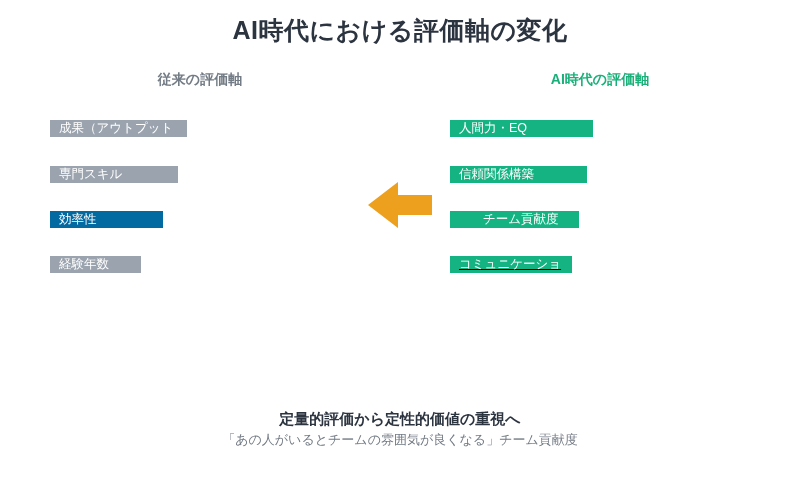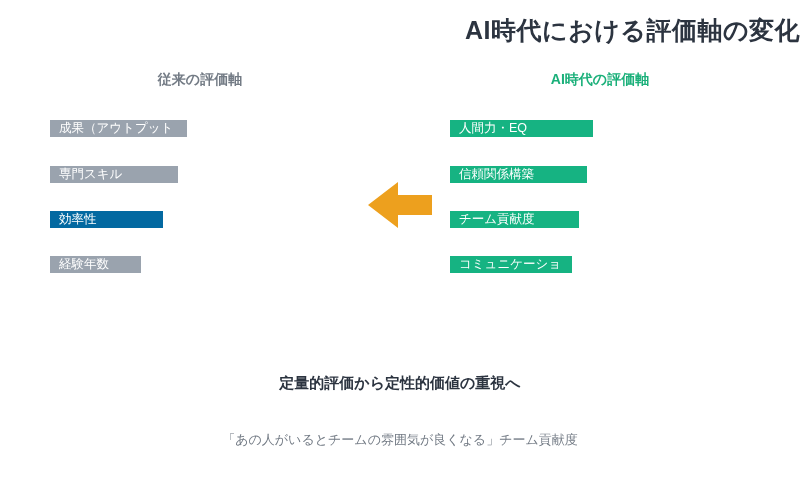--- a/index.html
+++ b/index.html
@@ -90,21 +90,21 @@
     left: 368px;
     top: 180px;
     width: 64px;
     height: 50px;
   }
 
   
   .footer-heading {
     position: absolute;
     left: 0;
-    top: 374px;
+    top: 410px;
     width: 800px;
     text-align: center;
     font-size: 15px;
     font-weight: bold;
     color: #2c3440;
     white-space: nowrap;
   }
   .footer-sub {
     position: absolute;
     left: 0;
@@ -114,21 +114,21 @@
     font-size: 13px;
     color: #727a84;
     white-space: nowrap;
   }
 </style>
 </head>
 <body style="background: rgb(255, 255, 255);">
 
 <div id="canvas">
 
-  <div class="title" style="color: rgb(44, 52, 64); text-align: right;">AI時代における評価軸の変化</div>
+  <div class="title" style="color: rgb(44, 52, 64);">AI時代における評価軸の変化</div>
 
   <div class="col-header left" style="color: rgb(115, 123, 133);">従来の評価軸</div>
   <div class="col-header right" style="color: rgb(27, 176, 122);">AI時代の評価軸</div>
 
   <div class="bar-col left">
     <div class="bar gray" style="width: 137px; top: 0px; background: rgb(154, 163, 174);">
       <span class="bar-label">成果（アウトプット</span>
     </div>
     <div class="bar gray" style="width: 128px; top: 46px; background: rgb(154, 163, 174);">
       <span class="bar-label">専門スキル</span>
@@ -141,24 +141,24 @@
     </div>
   </div>
 
   <div class="bar-col right">
     <div class="bar green" style="width: 143px; top: 0px; background: rgb(22, 179, 130);">
       <span class="bar-label">人間力・EQ</span>
     </div>
     <div class="bar green" style="width: 137px; top: 46px; background: rgb(22, 179, 130);">
       <span class="bar-label">信頼関係構築</span>
     </div>
-    <div class="bar green" style="width: 129px; top: 91px; background: rgb(22, 179, 130);">
+    <div class="bar green" style="width: 129px; top: 91px; background: rgb(22, 179, 130); padding-left: 24px;">
       <span class="bar-label">チーム貢献度</span>
     </div>
-    <div class="bar green" style="width: 122px; top: 136px; background: rgb(22, 179, 130);">
+    <div class="bar green" style="width: 122px; top: 136px; background: rgb(22, 179, 130); text-decoration: underline;">
       <span class="bar-label">コミュニケーショ</span>
     </div>
   </div>
 
   <div class="arrow">
     <svg width="64" height="50" viewBox="0 0 64 50" xmlns="http://www.w3.org/2000/svg">
       <polygon id="arrow-shape" points="0,25 30,2 30,15 64,15 64,35 30,35 30,48" fill="#eda01e"></polygon>
     </svg>
   </div>
 

